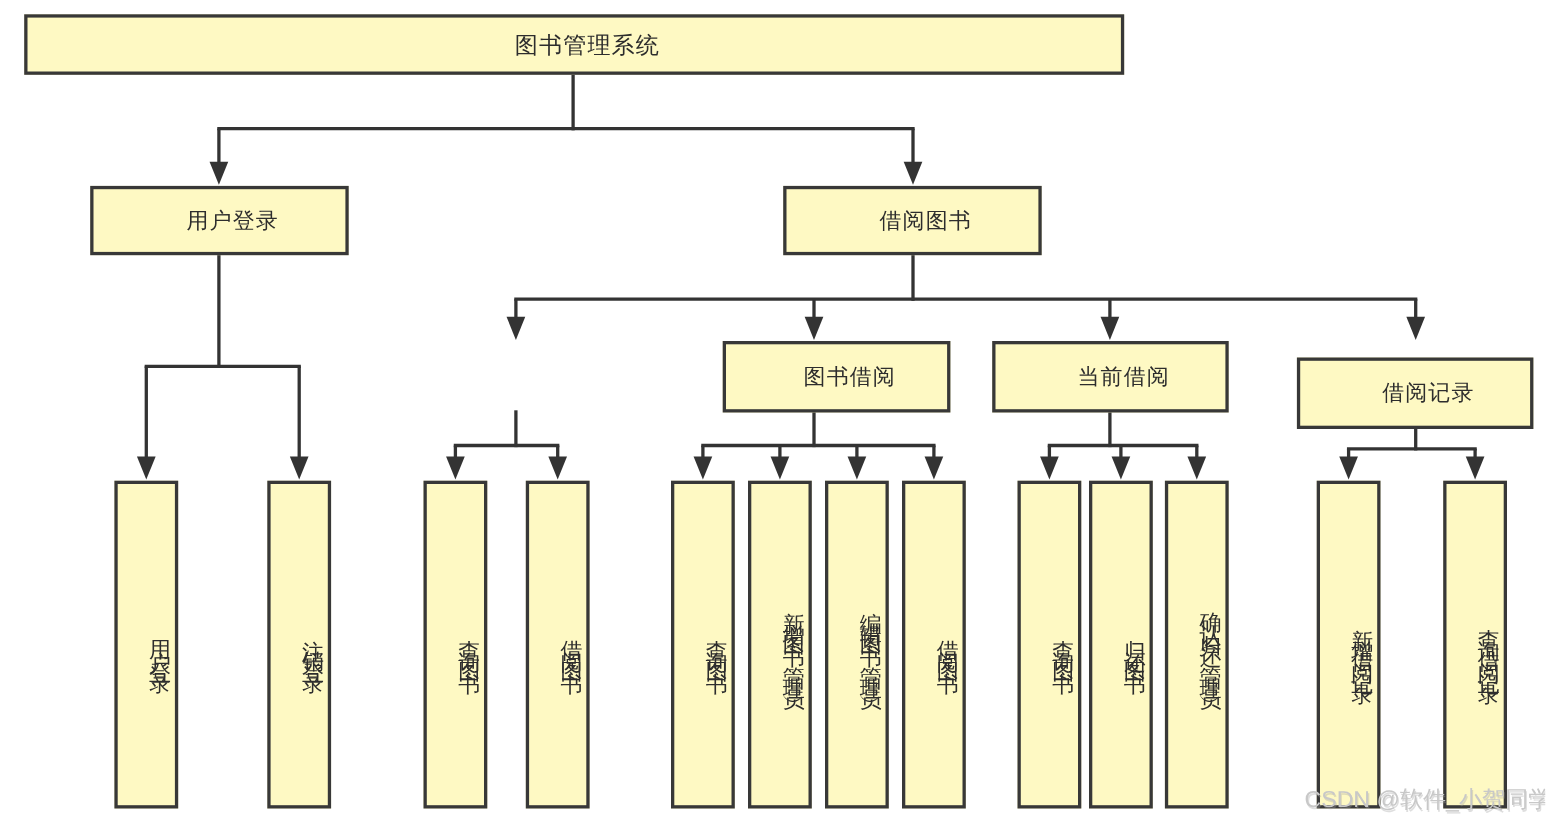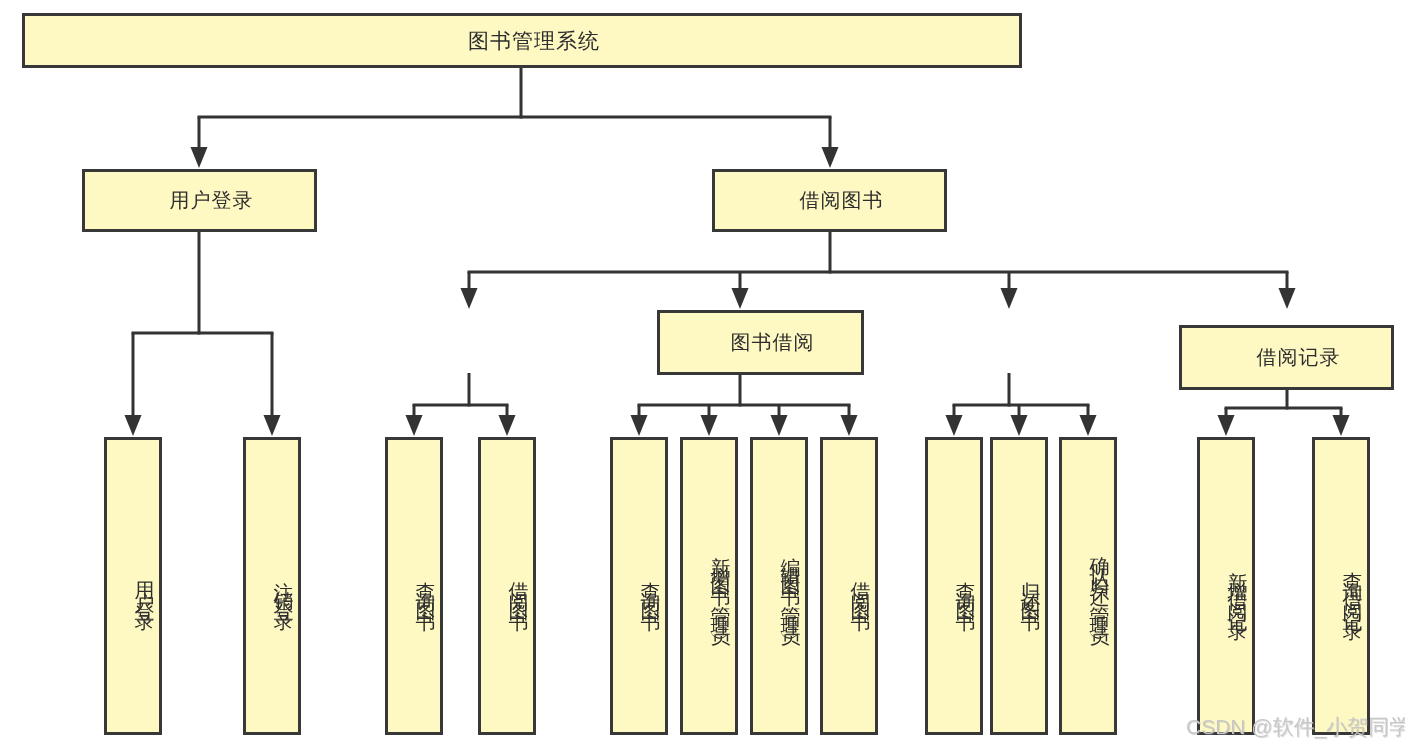--- a/index.html
+++ b/index.html
@@ -91,20 +91,23 @@
   <div class="box h" style="left:82px;top:169px;width:235px;height:63px;">
     <span class="label">用户登录</span>
   </div>
   <div class="box h" style="left:712px;top:169px;width:235px;height:63px;">
     <span class="label">借阅图书</span>
   </div>
 
   <div class="box h" style="left:633px;top:310px;width:207px;height:65px;margin-left:24px;">
     <span class="label">图书借阅</span>
   </div>
+  <div class="box h" style="left:902px;top:310px;width:215px;height:65px;">
+    <span class="label">当前借阅</span>
+  </div>
   <div class="box h" style="left:1179px;top:310px;width:215px;height:65px;margin-top:15px;">
     <span class="label">借阅记录</span>
   </div>
 
   <div class="box v" style="left:104px;top:437px;width:58px;height:298px;">
     <span class="label">用户登录</span>
   </div>
   <div class="box v" style="left:243px;top:437px;width:58px;height:298px;">
     <span class="label">注销登录</span>
   </div>

